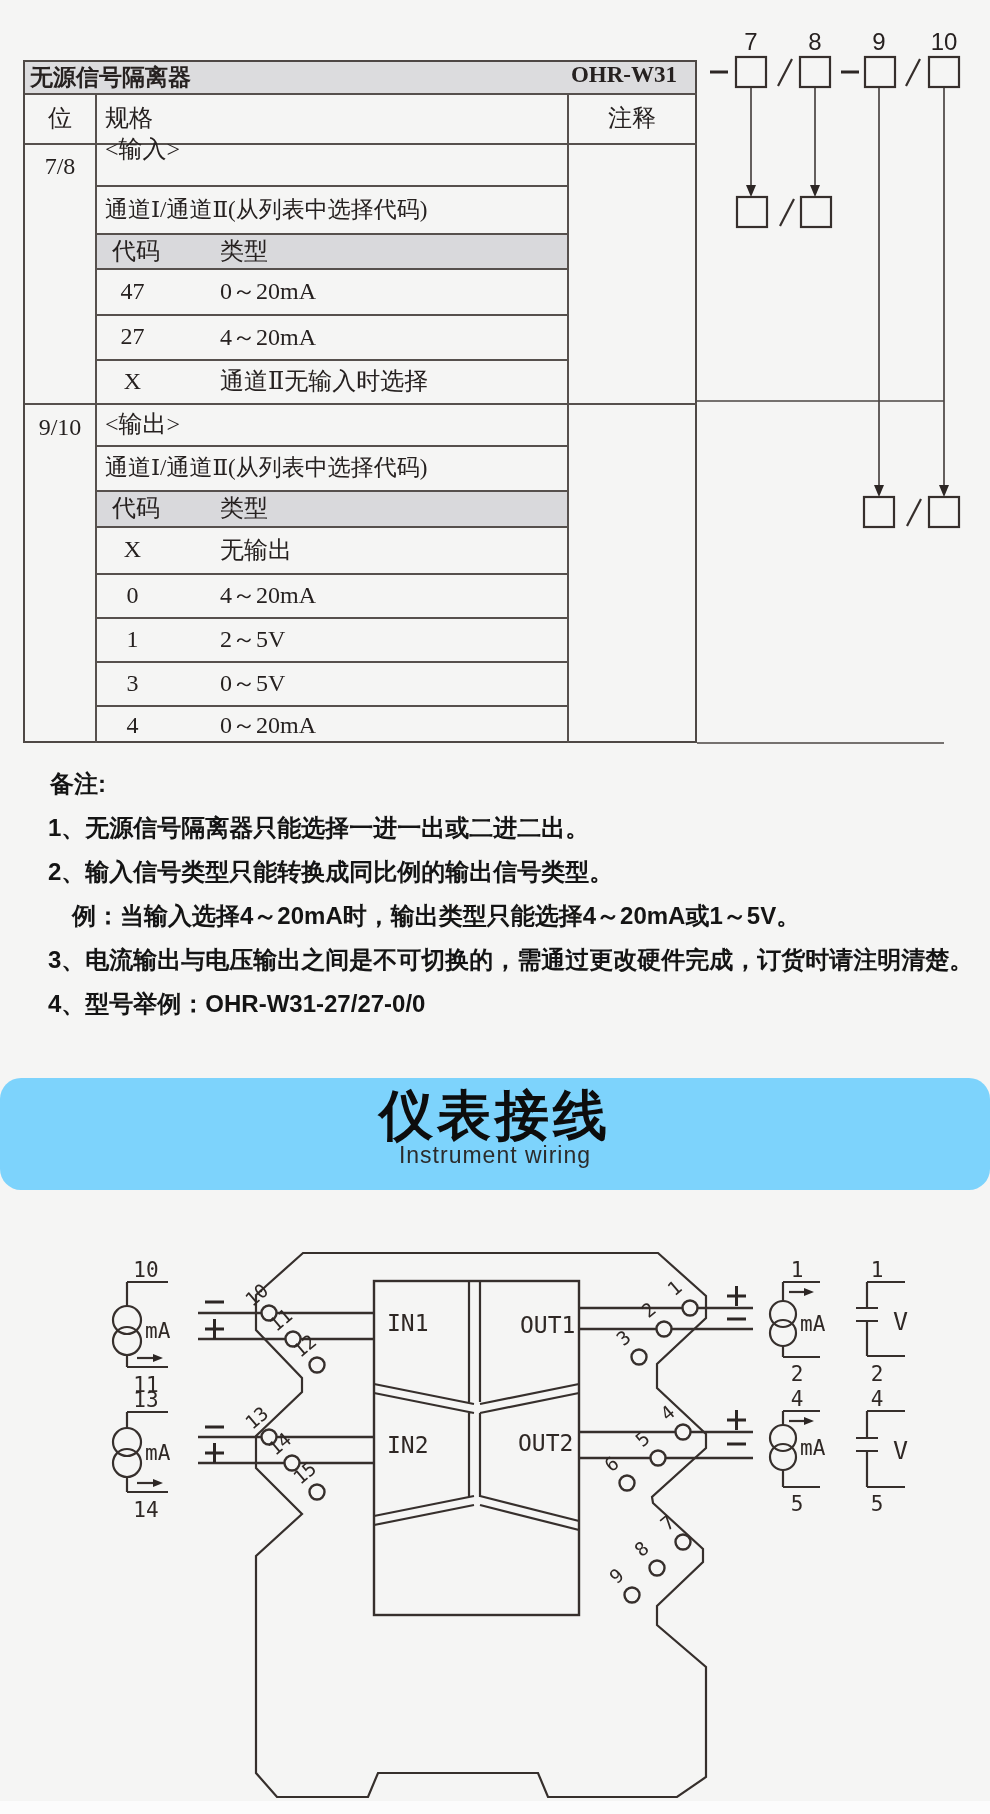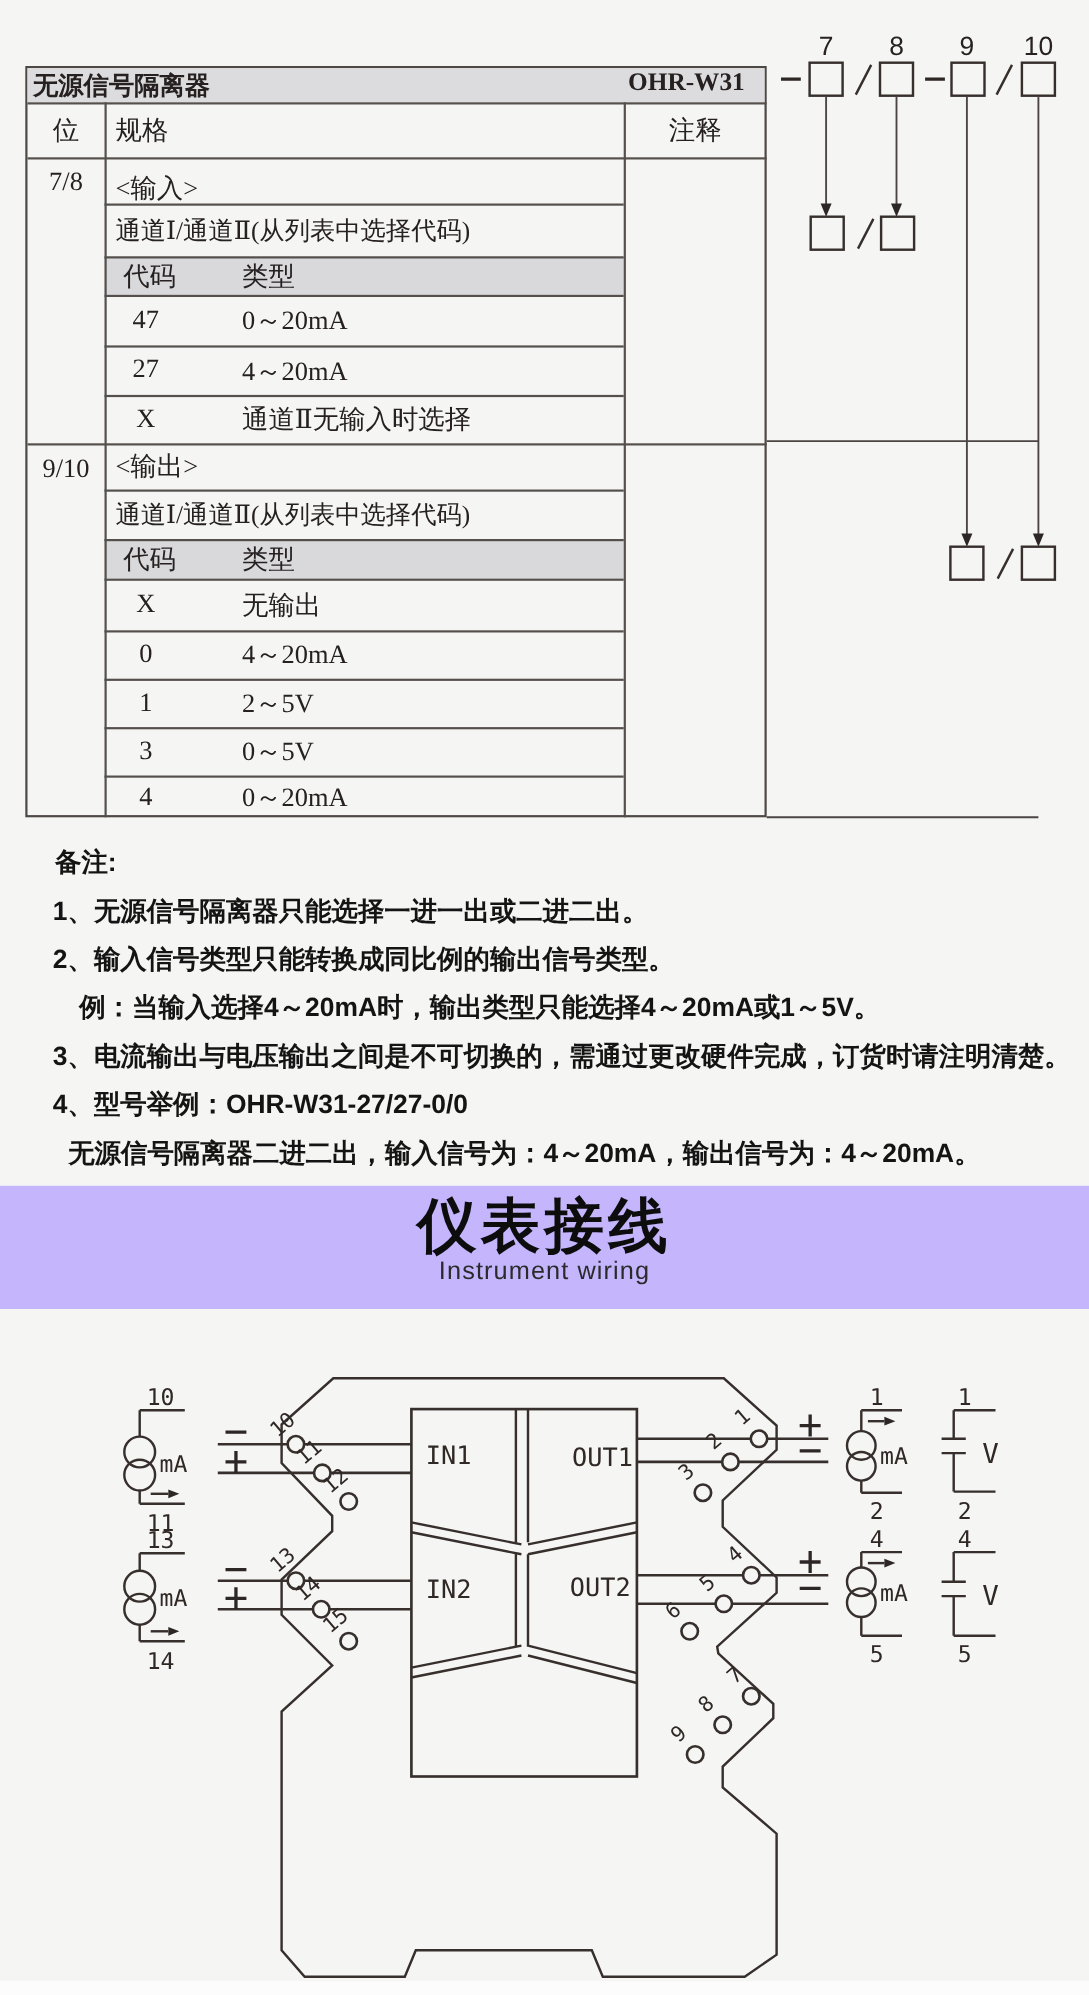--- a/index.html
+++ b/index.html
@@ -21,22 +21,22 @@
   .gband { position:absolute; left:70px; width:472px; background:#d9d9dc; }
   .cell  { position:absolute; font-size:24px; display:flex; align-items:center; white-space:nowrap; }
   .cell.center { justify-content:center; }
 
   
   .note { position:absolute; font-family:"Liberation Sans","DejaVu Sans",sans-serif;
           font-weight:bold; font-size:24px; color:#141414; white-space:nowrap; }
 
   
   .banner { position:absolute; left:0; top:1078px; width:990px; height:112px;
-            background:#c4b5fd; text-align:center;
-            font-family:"Liberation Sans","DejaVu Sans",sans-serif; }
+            background:#7dd3fc; text-align:center;
+            font-family:"Liberation Sans","DejaVu Sans",sans-serif;border-radius:21px; }
   .banner .bt { margin:0; padding-top:10px; font-size:54px; font-weight:bold;
                 letter-spacing:4px; color:#0d0d0d; line-height:1.0; }
   .banner .bs { margin:0; font-size:23px; color:#2b2b2b; letter-spacing:1px; }
 
   .bottom-strip { position:absolute; left:0; top:1801px; width:990px; height:13px; background:#fcfcfc; }
 
   
   svg { position:absolute; left:0; top:0; }
   .ln   { stroke:#362f2c; stroke-width:2.2; fill:none; }
   .ln24 { stroke:#362f2c; stroke-width:2.4; fill:none; }
@@ -78,21 +78,21 @@
     <div class="hline" style="left:70px;top:511px;width:472px;"></div>
     <div class="hline" style="left:70px;top:555px;width:472px;"></div>
     <div class="hline" style="left:70px;top:599px;width:472px;"></div>
     <div class="hline" style="left:70px;top:643px;width:472px;"></div>
 
     <div class="cell center" style="left:0;width:70px;top:31px;height:50px;">位</div>
     <div class="cell" style="left:80px;top:31px;height:50px;">规格</div>
     <div class="cell center" style="left:542px;width:130px;top:31px;height:50px;">注释</div>
 
     <div class="cell center" style="left:0;width:70px;top:84px;height:40px;">7/8</div>
-    <div class="cell" style="left:80px;top:97px;height:24px;">&lt;输入&gt;</div>
+    <div class="cell" style="left:80px;top:75px;height:24px;">&lt;输入&gt;</div>
     <div class="cell" style="left:80px;top:123px;height:48px;font-size:23px;">通道Ⅰ/通道Ⅱ(从列表中选择代码)</div>
     <div class="cell" style="left:87px;top:171px;height:35px;">代码</div>
     <div class="cell" style="left:195px;top:171px;height:35px;">类型</div>
     <div class="cell center" style="left:80px;width:55px;top:206px;height:46px;">47</div>
     <div class="cell" style="left:195px;top:206px;height:46px;">0～20mA</div>
     <div class="cell center" style="left:80px;width:55px;top:252px;height:45px;">27</div>
     <div class="cell" style="left:195px;top:252px;height:45px;">4～20mA</div>
     <div class="cell center" style="left:80px;width:55px;top:297px;height:44px;">X</div>
     <div class="cell" style="left:195px;top:297px;height:44px;">通道Ⅱ无输入时选择</div>
 
@@ -112,21 +112,20 @@
     <div class="cell center" style="left:80px;width:55px;top:643px;height:40px;">4</div>
     <div class="cell" style="left:195px;top:643px;height:40px;">0～20mA</div>
   </div>
 
   <div class="note" style="left:50px;top:768px;">备注:</div>
   <div class="note" style="left:48px;top:812px;">1、无源信号隔离器只能选择一进一出或二进二出。</div>
   <div class="note" style="left:48px;top:856px;">2、输入信号类型只能转换成同比例的输出信号类型。</div>
   <div class="note" style="left:72px;top:900px;">例：当输入选择4～20mA时，输出类型只能选择4～20mA或1～5V。</div>
   <div class="note" style="left:48px;top:944px;">3、电流输出与电压输出之间是不可切换的，需通过更改硬件完成，订货时请注明清楚。</div>
   <div class="note" style="left:48px;top:988px;">4、型号举例：OHR-W31-27/27-0/0</div>
-  <div class="note" style="left:62px;top:1032px;">无源信号隔离器二进二出，输入信号为：4～20mA，输出信号为：4～20mA。</div>
 
   <div class="banner">
     <p class="bt">仪表接线</p>
     <p class="bs">Instrument wiring</p>
   </div>
 
   <div class="bottom-strip"></div>
 
   <svg width="990" height="1814" viewBox="0 0 990 1814">
 

